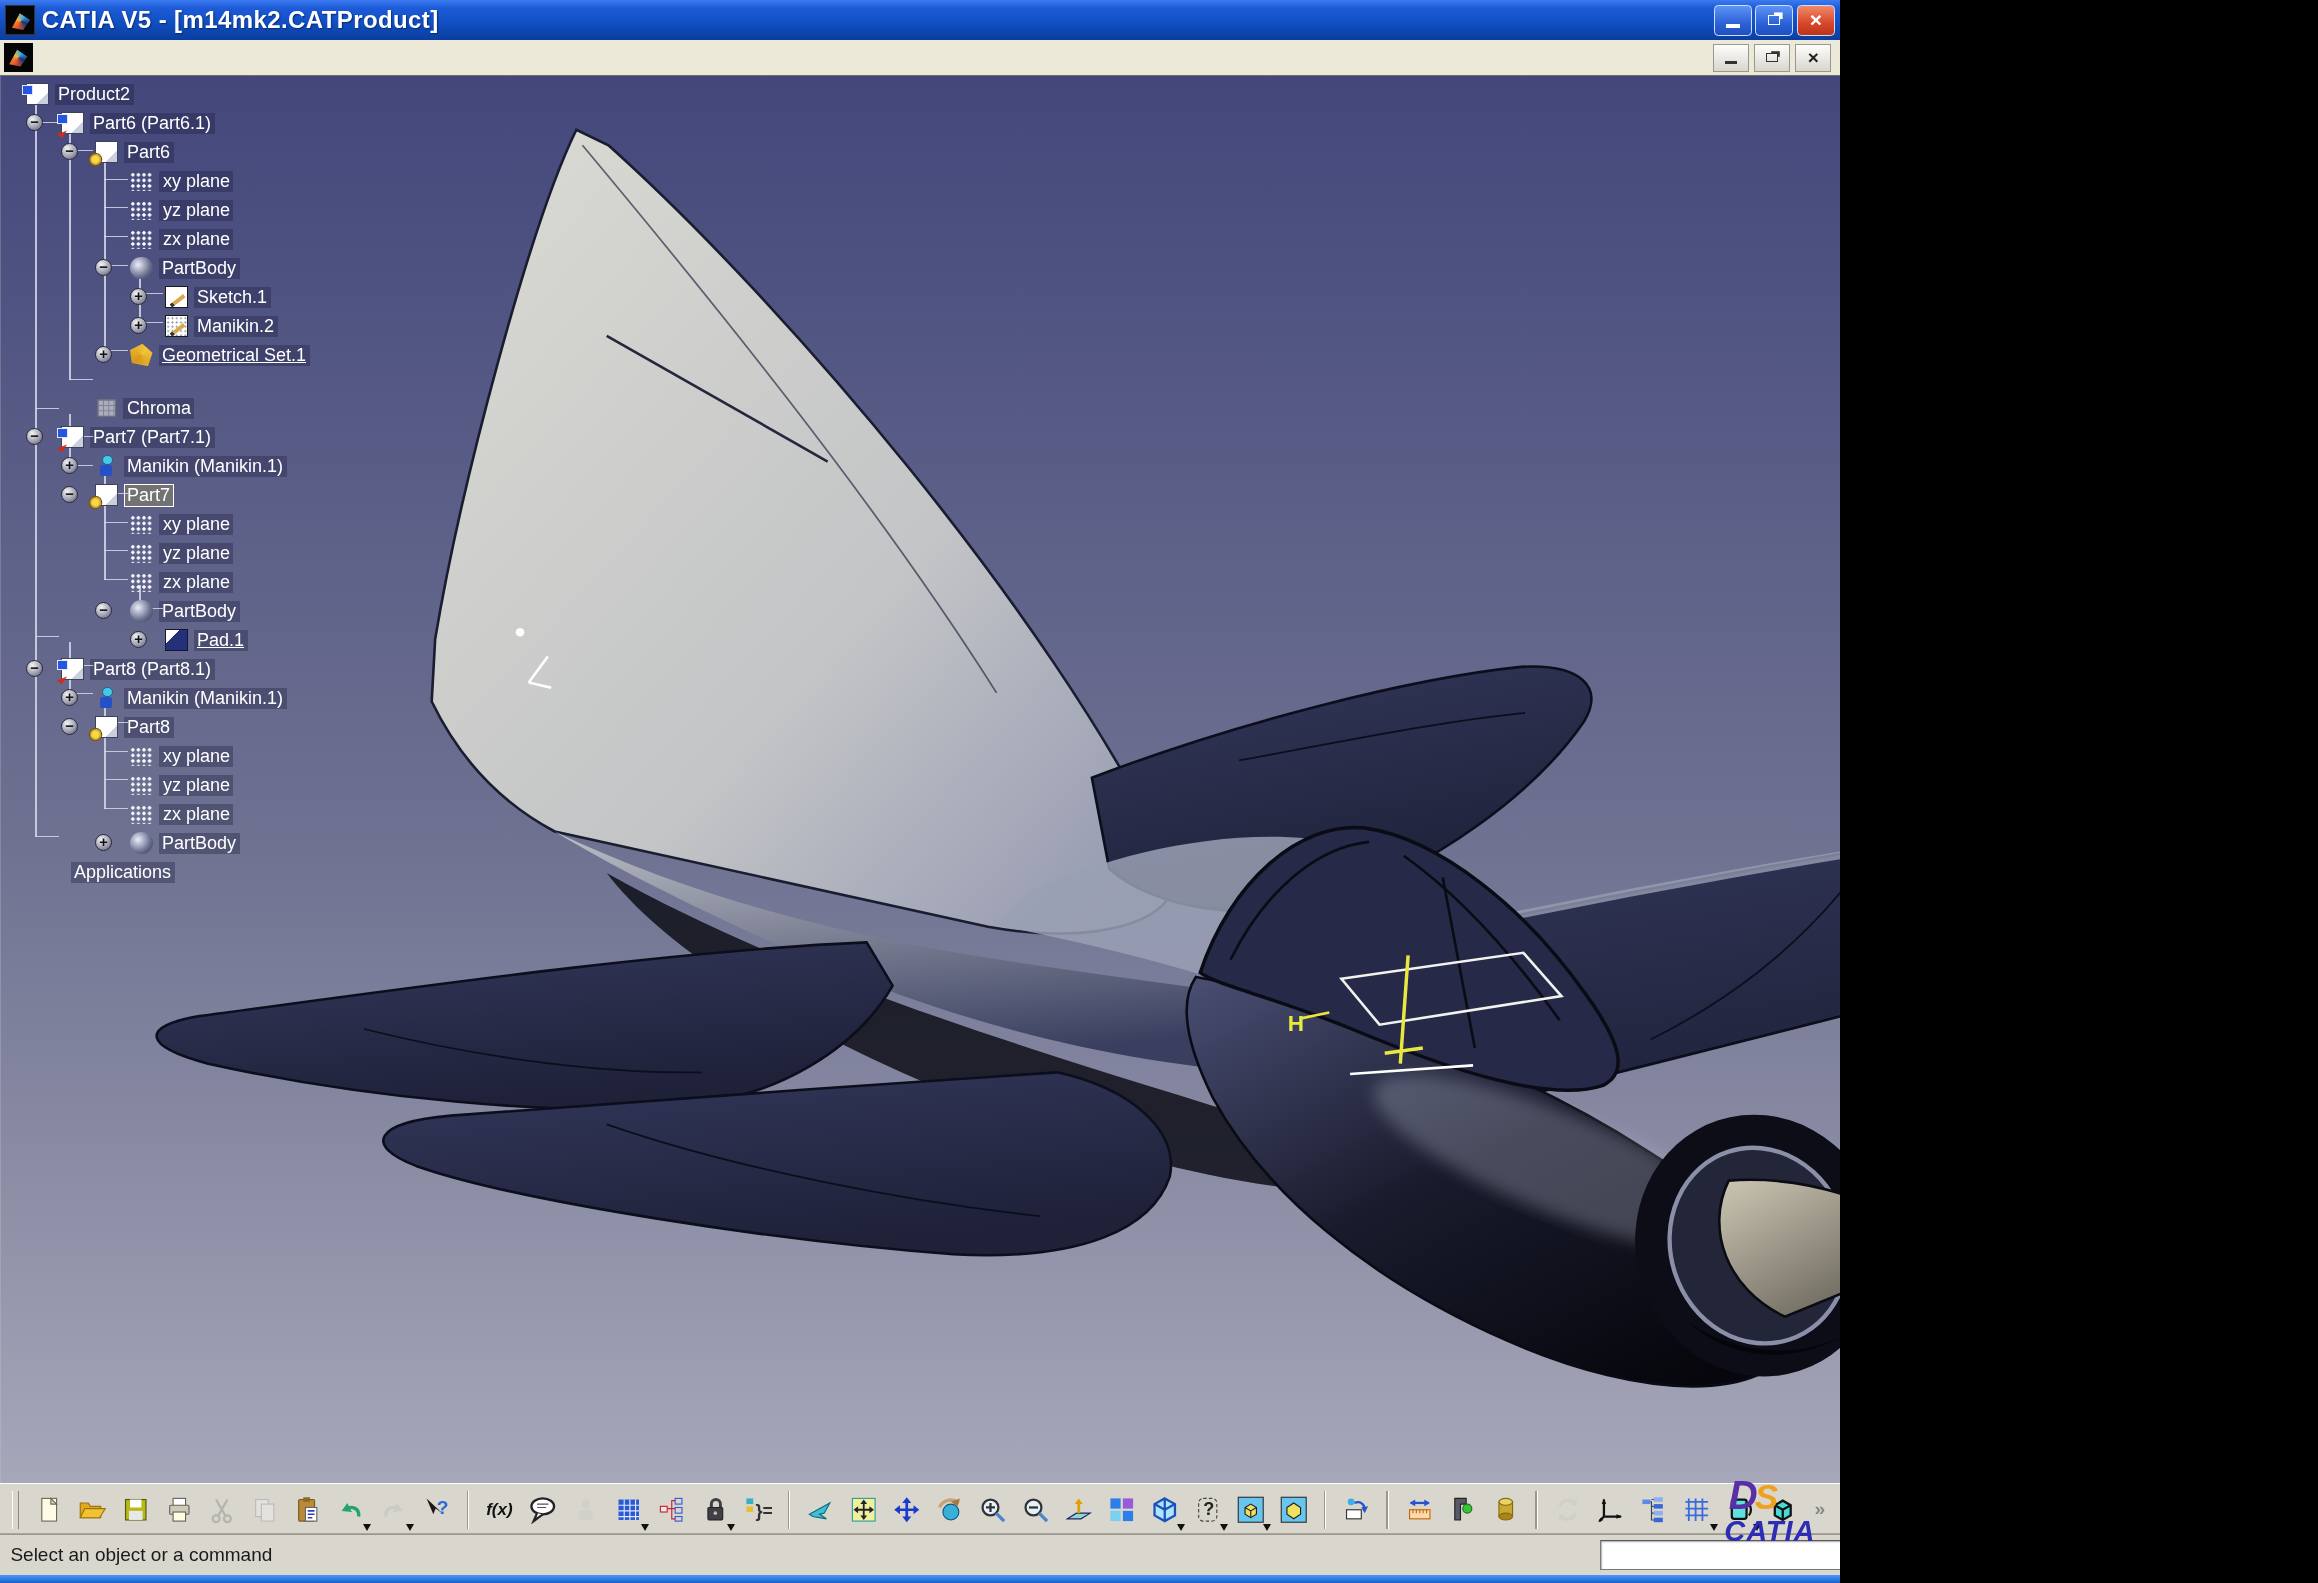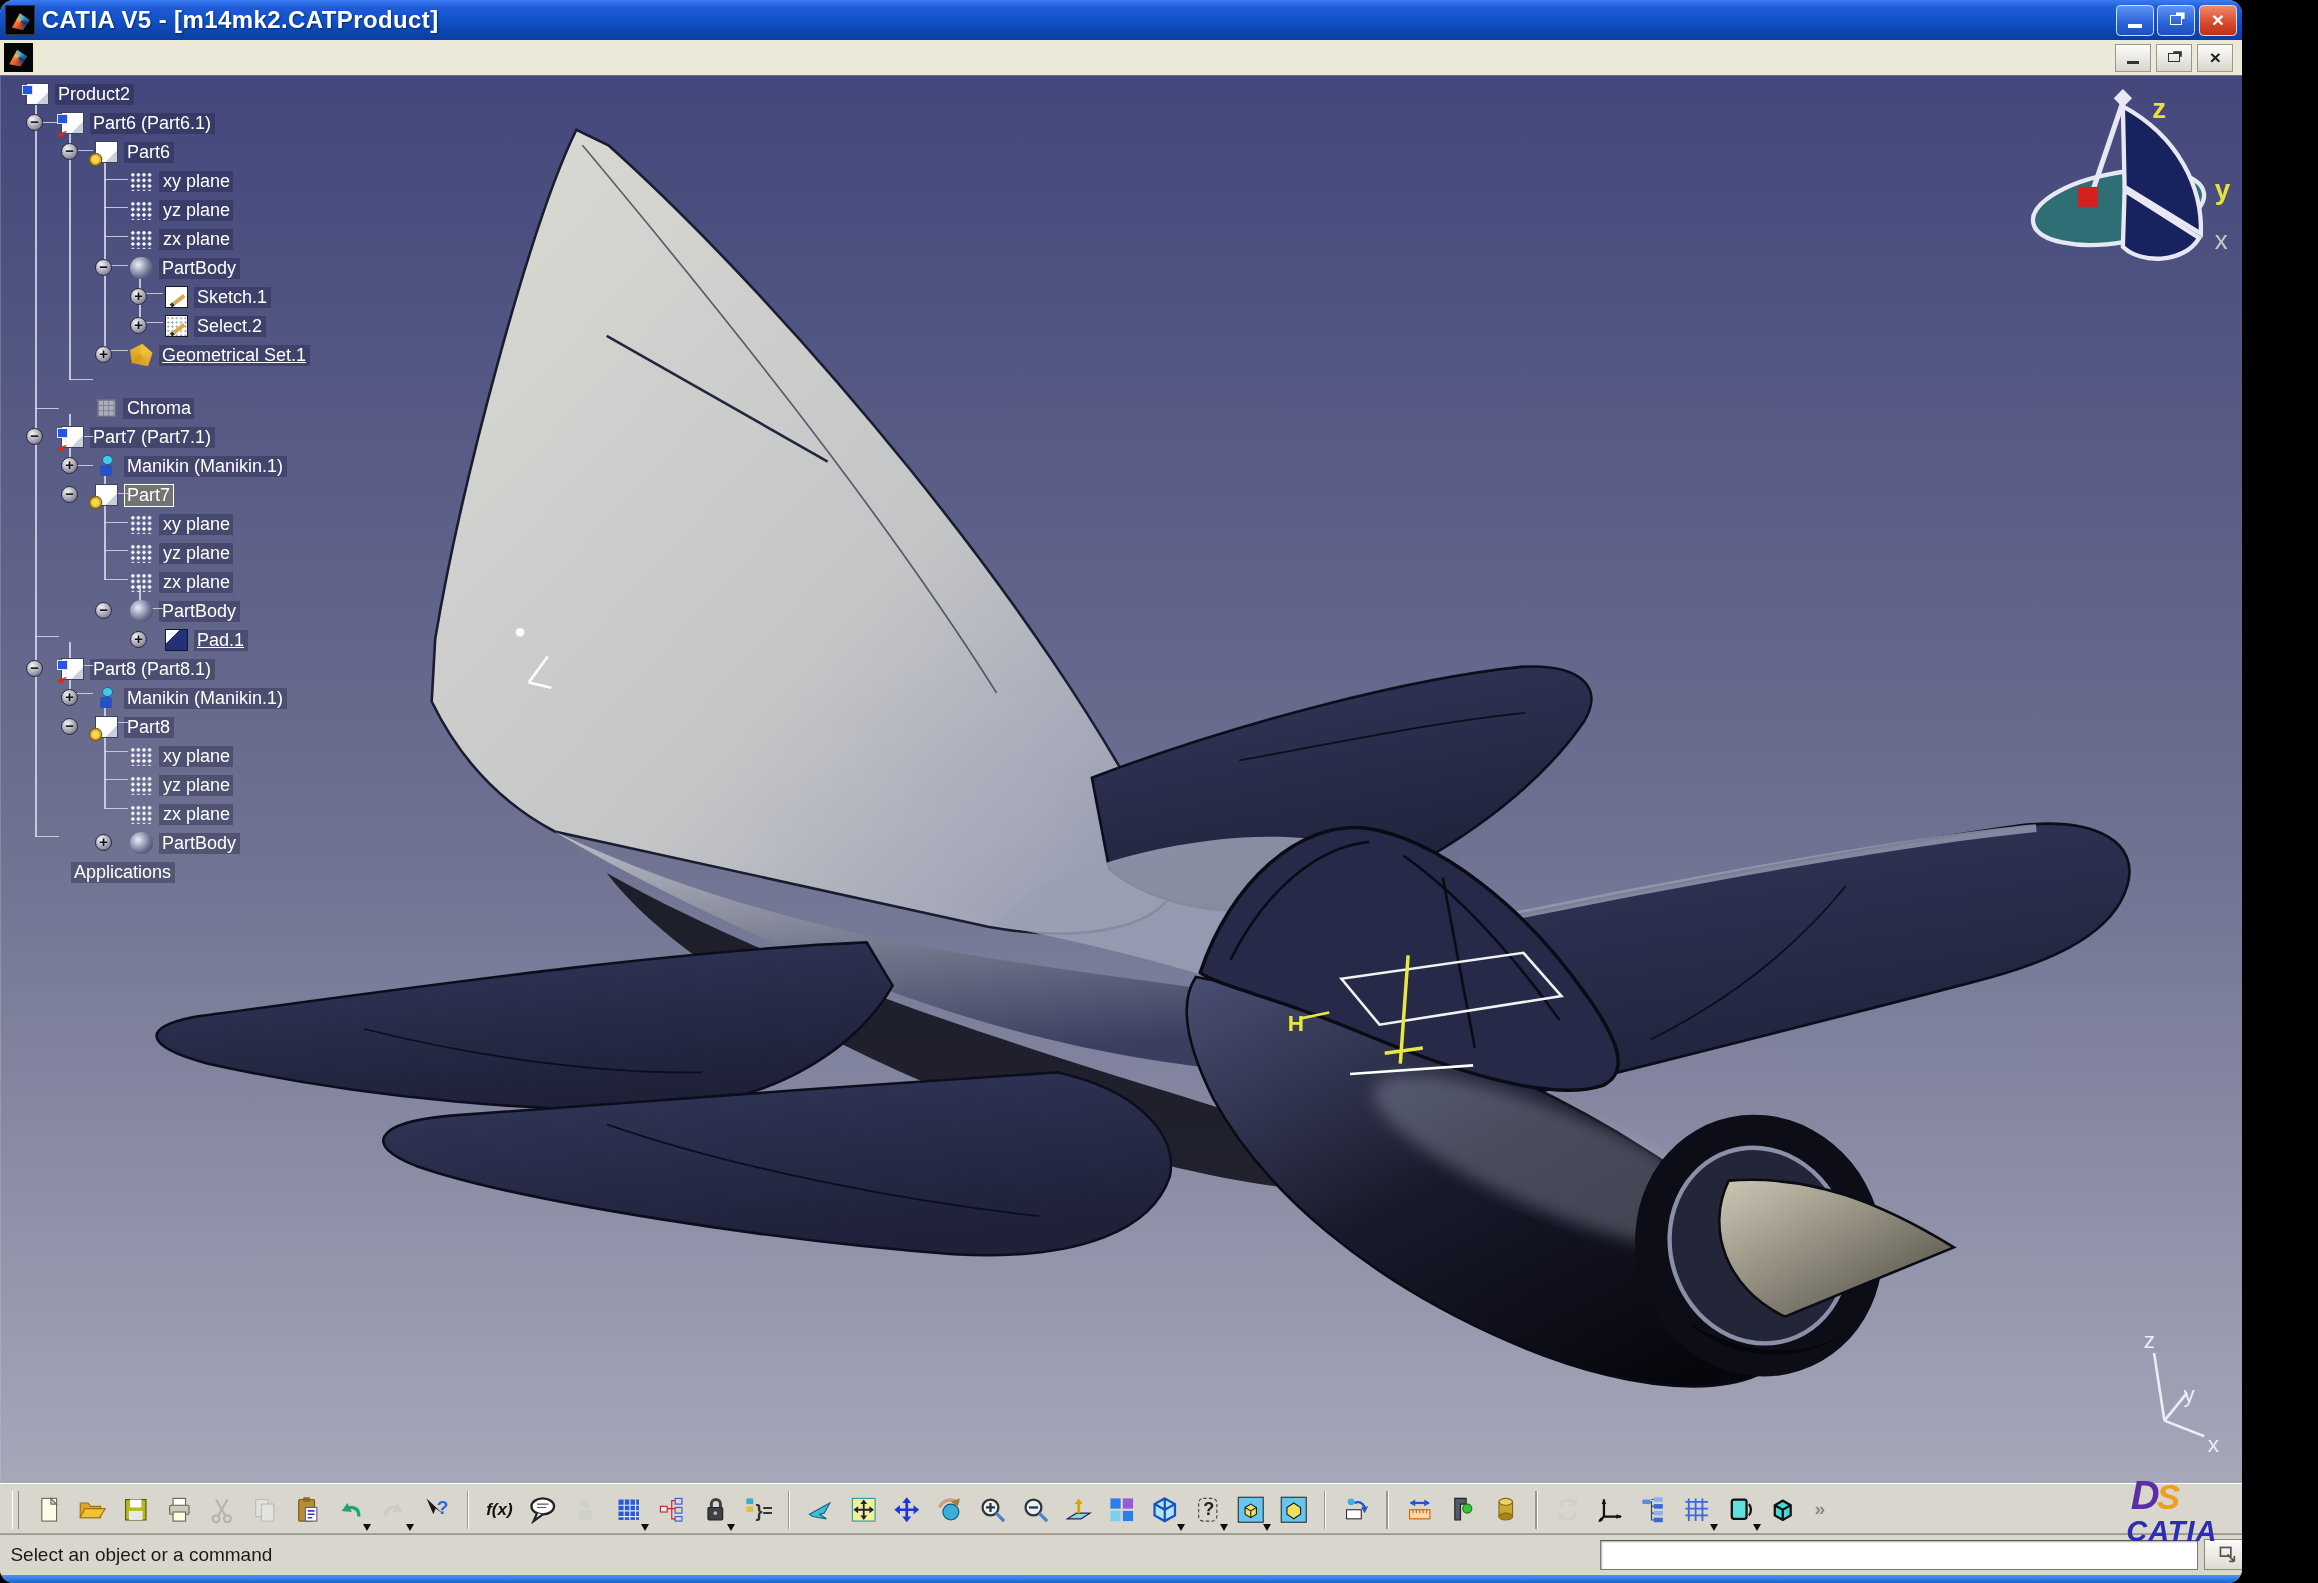--- a/index.html
+++ b/index.html
@@ -1,17 +1,17 @@
 <!DOCTYPE html>
 <html style="font-size:14px"><head>
 <meta charset="utf-8">
 <style>
   html,body{margin:0;padding:0;background:#000;}
   *{box-sizing:border-box;font-family:"Liberation Sans",sans-serif;}
-  #app{position:relative;width:2242px;height:1583px;overflow:hidden;background:#D9D6CE;border-radius:14px;}
+  #app{position:relative;width:1840px;height:1583px;overflow:hidden;background:#D9D6CE;}
 
   
   #titlebar{position:absolute;left:0;top:0;width:100%;height:40px;
     background:linear-gradient(180deg,#3A7BF0 0%,#1E5BD8 20%,#1150C4 55%,#0B3D9E 100%);
     display:flex;align-items:center;color:#fff;}
   #app-icon{width:29.5px;height:29.5px;margin:0 7px 0 5.2px;background:#050505;border:0.9px solid #333;position:relative;overflow:hidden;}
   #app-icon::after{content:"";position:absolute;left:3.5px;top:3.5px;width:22.5px;height:22.5px;
     background:conic-gradient(from 210deg,#e8542a,#f5b63a,#3ab0e8,#16336e,#e8542a);
     clip-path:polygon(10% 80%,45% 15%,90% 45%,60% 90%);}
   #title-text{font-size:24px;font-weight:bold;letter-spacing:0.4px;text-shadow:0.9px 0.9px 1.7px #062a6e;}
@@ -310,21 +310,21 @@
           <div class="tline" style="left: 125px; top: 213px; width: 24px; height: 1.7px;"></div>
           <div class="trow" style="padding-left: 151px;">
             <span class="knob" style="left: 116px; top: 5.2px;">+</span>
             <span class="ti ti-sketch"></span>
             <span class="tlabel">Sketch.1</span>
           </div>
           <div class="tline" style="left: 125px; top: 242px; width: 24px; height: 1.7px;"></div>
           <div class="trow" style="padding-left: 151px;">
             <span class="knob" style="left: 116px; top: 5.2px;">+</span>
             <span class="ti ti-sketch-dotted"></span>
-            <span class="tlabel">Select.2</span>
+            <span class="tlabel">Manikin.2</span>
           </div>
           <div class="tline" style="left: 90px; top: 270px; width: 24px; height: 1.7px;"></div>
           <div class="trow" style="padding-left: 116px;">
             <span class="knob" style="left: 81px; top: 5.2px;">+</span>
             <span class="ti ti-geoset"></span>
             <span class="tlabel und">Geometrical Set.1</span>
           </div>
           <div class="tline" style="left: 55px; top: 299px; width: 24px; height: 1.7px;"></div>
           <div class="trow" style="padding-left: 81px; margin-top: 24px;">
             <span class="ti ti-chroma"></span>

